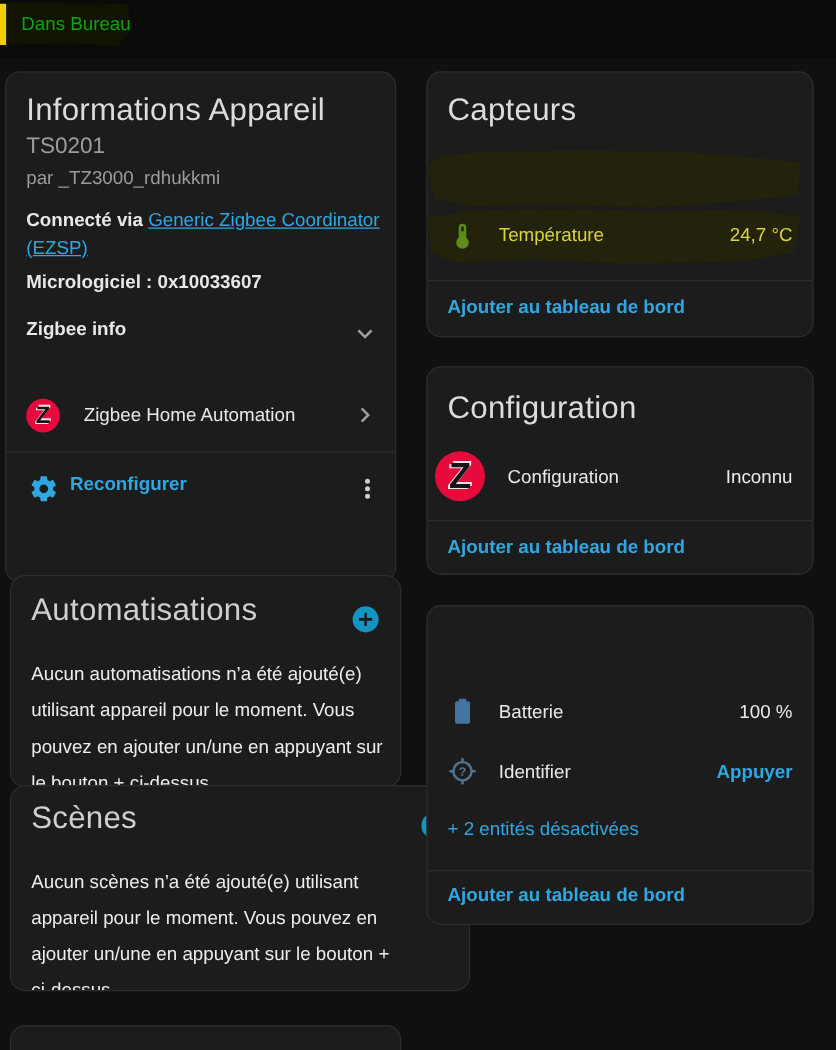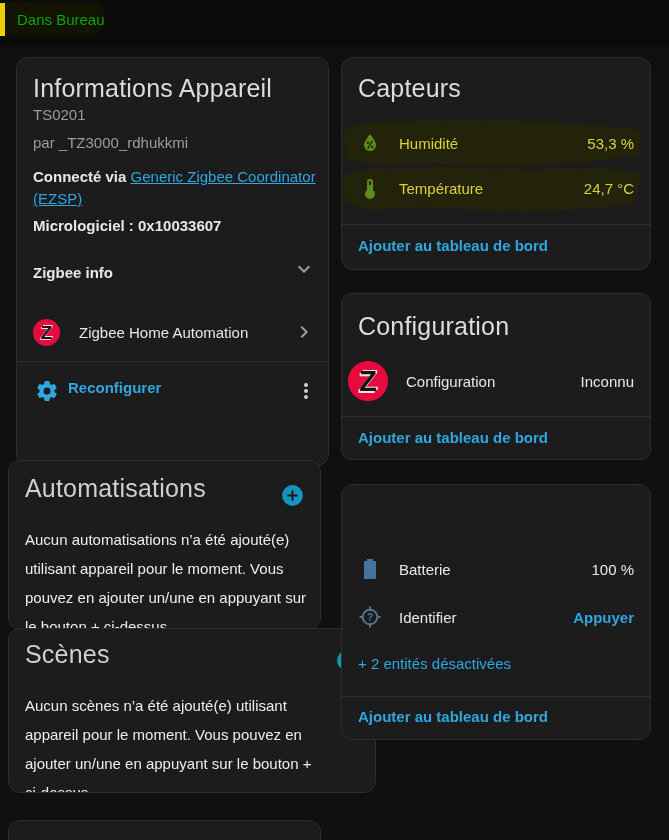--- a/index.html
+++ b/index.html
@@ -18,28 +18,28 @@
     border-radius:12px;box-sizing:border-box;overflow:hidden;}
   .card-title{position:absolute;left:16px;margin:0;font-size:25px;font-weight:400;color:#dcdcdc;letter-spacing:.2px;}
   .divider{position:absolute;left:0;right:0;height:1px;background:var(--divider,#2e2e2e);}
   .muted{color:var(--muted,#9c9c9c);}
   .semibold{font-weight:700;color:#e8e8e8;}
   .link{color:var(--accent,#2fa7e0);text-decoration:none;cursor:pointer;}
   .underline{text-decoration:underline;}
   .dash-link{position:absolute;left:16px;font-size:15px;font-weight:700;color:var(--accent,#2fa7e0);cursor:pointer;}
 
   
-  #card-device{left:16px;top:57px;width:313px;height:409px;}
+  #card-device{left:4px;top:57px;width:313px;height:409px;}
   #card-device .card-title{top:16px;}
-  .dev-model{position:absolute;left:16px;top:48px;font-size:15px;}
+  .dev-model{position:absolute;left:16px;top:48px;font-size:18px;}
   .dev-manuf{position:absolute;left:16px;top:76px;font-size:15px;}
   .dev-connected{position:absolute;left:16px;top:108px;width:288px;font-size:15px;line-height:22px;}
   .dev-firmware{position:absolute;left:16px;top:159px;font-size:15px;}
   .zigbee-info-row{position:absolute;left:16px;right:12px;top:197px;height:26px;
-    display:flex;align-items:flex-end;justify-content:space-between;cursor:pointer;background:none;border:none;padding:0;}
+    display:flex;align-items:flex-start;justify-content:space-between;cursor:pointer;background:none;border:none;padding:0;}
   .zigbee-info-row span{font-size:15px;font-weight:700;color:#e8e8e8;}
   .zha-row{position:absolute;left:16px;right:12px;top:252px;height:44px;display:flex;align-items:center;cursor:pointer;}
   .zha-row > span{margin-left:19px;font-size:15px;color:#e8e8e8;}
   .zha-row .chev{margin-left:auto;}
   .reconfig-row{position:absolute;left:18px;right:10px;top:304px;height:58px;display:flex;align-items:center;justify-content:space-between;}
   .reconfig{display:flex;align-items:flex-start;gap:9px;background:none;border:none;padding:0;cursor:pointer;
     color:var(--accent,#2fa7e0);font-family:inherit;}
   .reconfig span{font-size:15px;font-weight:700;color:var(--accent,#2fa7e0);}
   .icon-btn{background:none;border:none;padding:0;cursor:pointer;display:flex;align-items:center;}
 
@@ -73,21 +73,21 @@
   .entity-row{position:absolute;left:0;right:0;display:flex;align-items:center;padding:0 16px;box-sizing:border-box;}
   .entity-row .e-icon{flex:0 0 auto;margin-right:17px;line-height:0;}
   .entity-row .e-label{font-size:15px;color:#e8e8e8;}
   .entity-row .e-value{margin-left:auto;font-size:15px;color:#eaeaea;}
   .sensor-row .e-label,.sensor-row .e-value{color:var(--marker-text,#d9d33c);font-weight:500;}
   #card-sensors .row-1{top:62px;height:46px;}
   #card-sensors .row-2{top:108px;height:45px;}
   #card-sensors .divider{top:166px;}
   #card-sensors .dash-link{top:179px;}
 
-  #card-config{left:341px;top:293px;width:310px;height:167px;border-radius:10px;}
+  #card-config{left:341px;top:293px;width:310px;height:167px;}
   #card-config .card-title{top:18px;}
   #card-config .config-row{top:58px;height:58px;padding:0 16px 0 6px;}
   #card-config .config-row .e-label{margin-left:18px;}
   #card-config .divider{top:122px;}
   #card-config .dash-link{top:135px;}
 
   #card-diag{left:341px;top:484px;width:310px;height:256px;}
   #card-diag .card-title{top:18px;}
   #card-diag .row-1{top:60px;height:48px;}
   #card-diag .row-2{top:108px;height:48px;}
@@ -169,32 +169,20 @@
     <p class="empty-text">Aucun scènes n’a été ajouté(e) utilisant appareil pour le moment. Vous pouvez en ajouter un/une en appuyant sur le bouton + ci-dessus.</p>
   </section>
 
   <section class="card" id="card-partial"></section>
 
   <section class="card" id="card-sensors">
     <h1 class="card-title">Capteurs</h1>
     <div class="hl-band band1"></div>
     <div class="hl-band band2"></div>
 
-    <div class="entity-row sensor-row row-1">
-      <span class="e-icon">
-        <svg width="24" height="24" viewBox="0 0 24 24" style="color:var(--marker-icon,#5e8c1a)">
-            <path fill="currentColor" d="M12,3.2C12,3.2 6,10 6,14a6,6 0 0,0 12,0C18,10 12,3.2 12,3.2Z"></path>
-            <circle cx="10" cy="11.8" r="1.2" fill="#23230b"></circle>
-            <circle cx="14.2" cy="16" r="1.2" fill="#23230b"></circle>
-            <rect x="11.4" y="9.3" width="1.4" height="9" transform="rotate(32 12.1 13.8)" fill="#23230b"></rect>
-          </svg>
-      </span>
-      <span class="e-label">Humidité</span>
-      <span class="e-value">53,3 %</span>
-    </div>
 
     <div class="entity-row sensor-row row-2">
       <span class="e-icon">
         <svg width="24" height="24" viewBox="0 0 24 24" style="color:var(--marker-icon,#5e8c1a)">
             <path fill="currentColor" fill-rule="evenodd" d="M15 13V5A3 3 0 0 0 9 5V13A5 5 0 1 0 15 13M12 4A1 1 0 0 1 13 5V8H11V5A1 1 0 0 1 12 4Z"></path>
           </svg>
       </span>
       <span class="e-label">Température</span>
       <span class="e-value">24,7 °C</span>
     </div>

